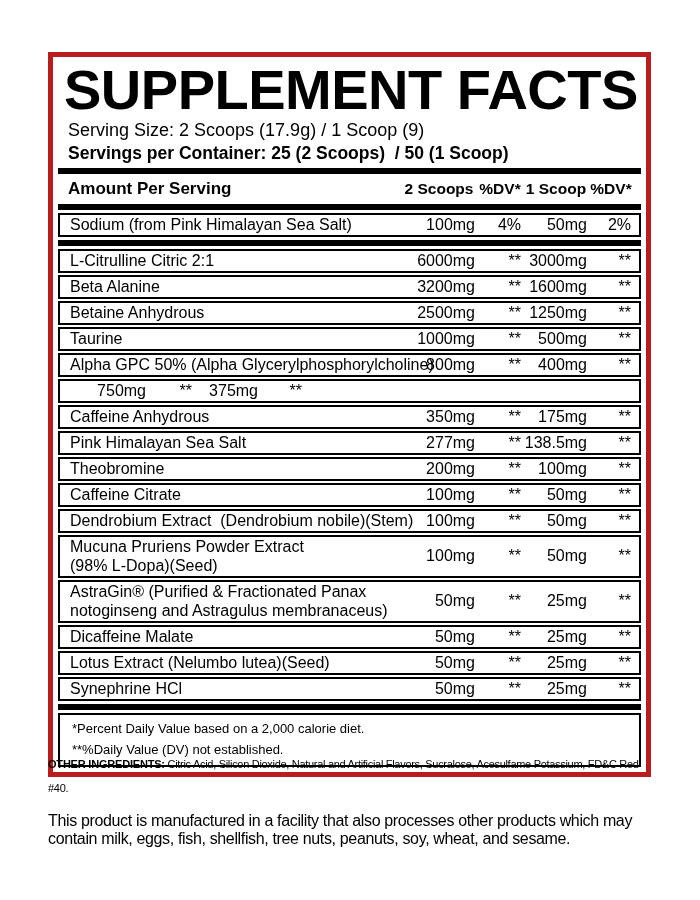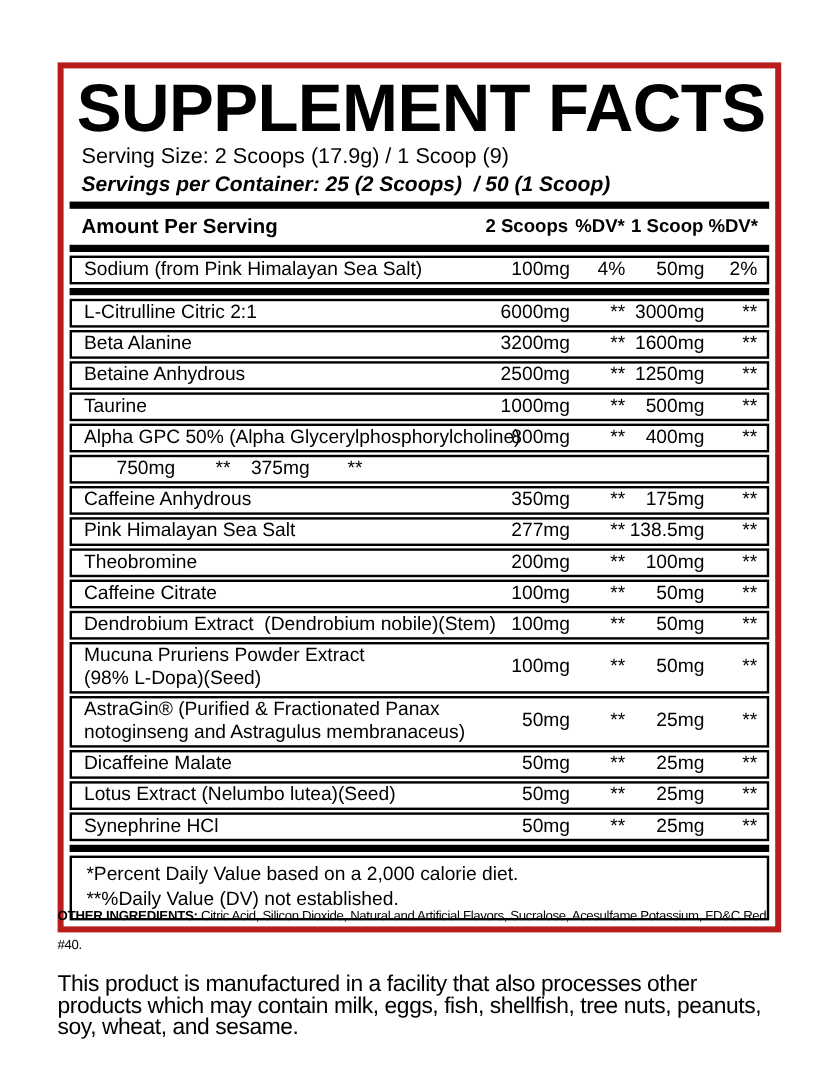--- a/index.html
+++ b/index.html
@@ -35,21 +35,21 @@
     letter-spacing: -0.5px;
     padding: 3px 0 2px 6px;
     white-space: nowrap;
   }
   .serving-line {
     font-size: 18px;
     line-height: 23px;
     padding-left: 10px;
     white-space: pre;
   }
-  .serving-line.bold { font-weight: bold; font-size: 17.5px; font-style: italic; }
+  .serving-line.bold { font-weight: bold; font-size: 17.5px; }
   .thick-bar {
     height: 6px;
     background: #000;
     margin: 3px 0;
   }
   .flexrow {
     display: flex;
     align-items: flex-end;
   }
   .header-row {
@@ -80,38 +80,38 @@
     margin-bottom: 2px;
     padding: 0 8px 1px 10px;
     font-size: 16px;
     line-height: 19px;
     align-items: center;
   }
   .rows-host .cellbox:last-child { margin-bottom: 0; }
   .footnote-box {
     border: 2px solid #000;
     padding: 3px 8px 5px 12px;
-    font-size: 16px;
+    font-size: 13px;
     line-height: 21px;
   }
   .below-block {
     position: absolute;
     left: 48px;
     width: 604px;
   }
   .other-ing {
     top: 752px;
     font-size: 11px;
     line-height: 24px;
     letter-spacing: -0.3px;
   }
   .other-ing .lead { font-weight: bold; letter-spacing: -0.2px; }
   .allergen {
     top: 812px;
-    font-size: 19px;
+    font-size: 16px;
     line-height: 18px;
     letter-spacing: -0.35px;
   }
 </style>
 </head>
 <body>
 
 <div class="page">
 
   <div class="facts-box">

